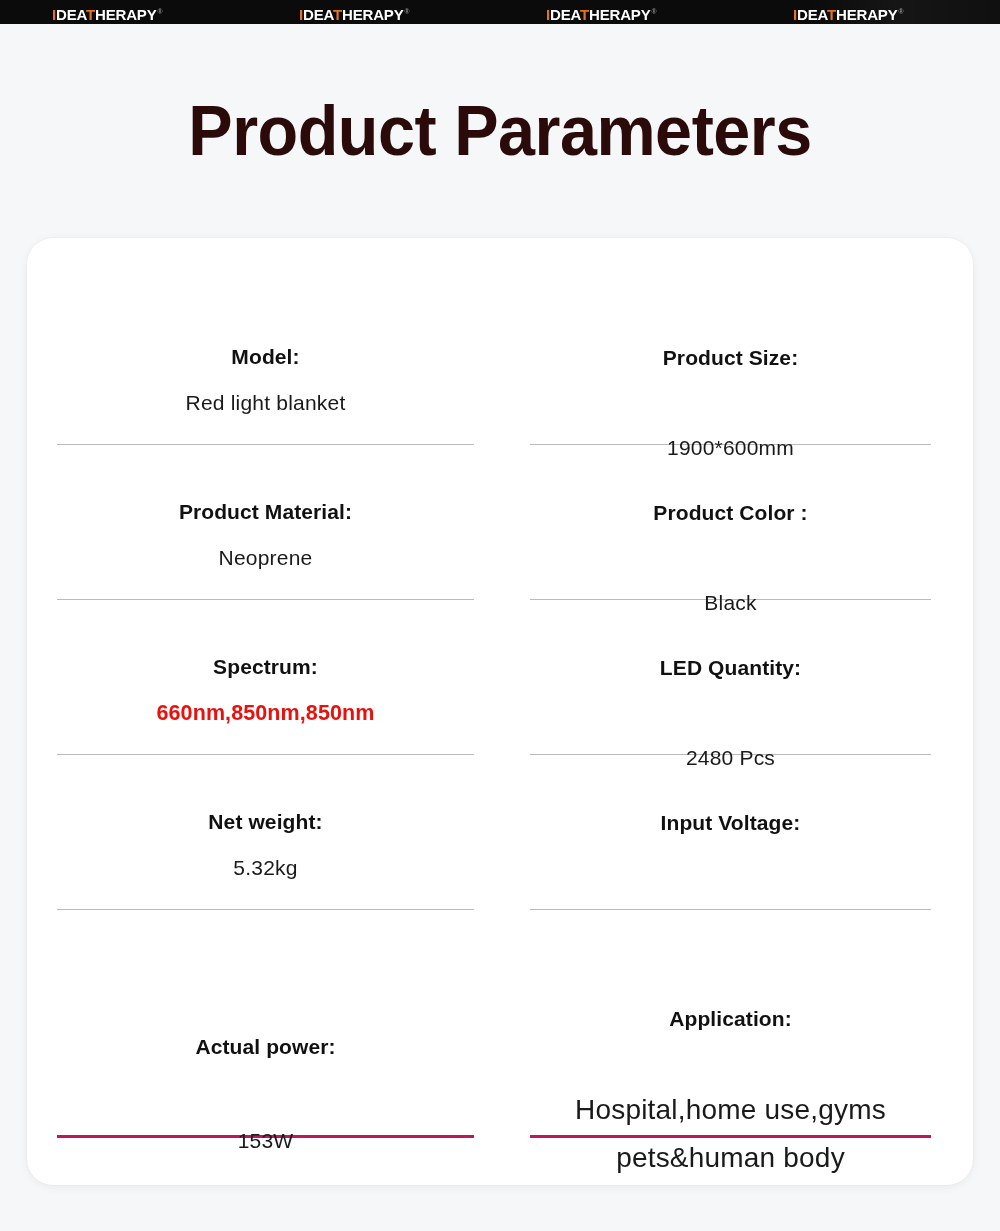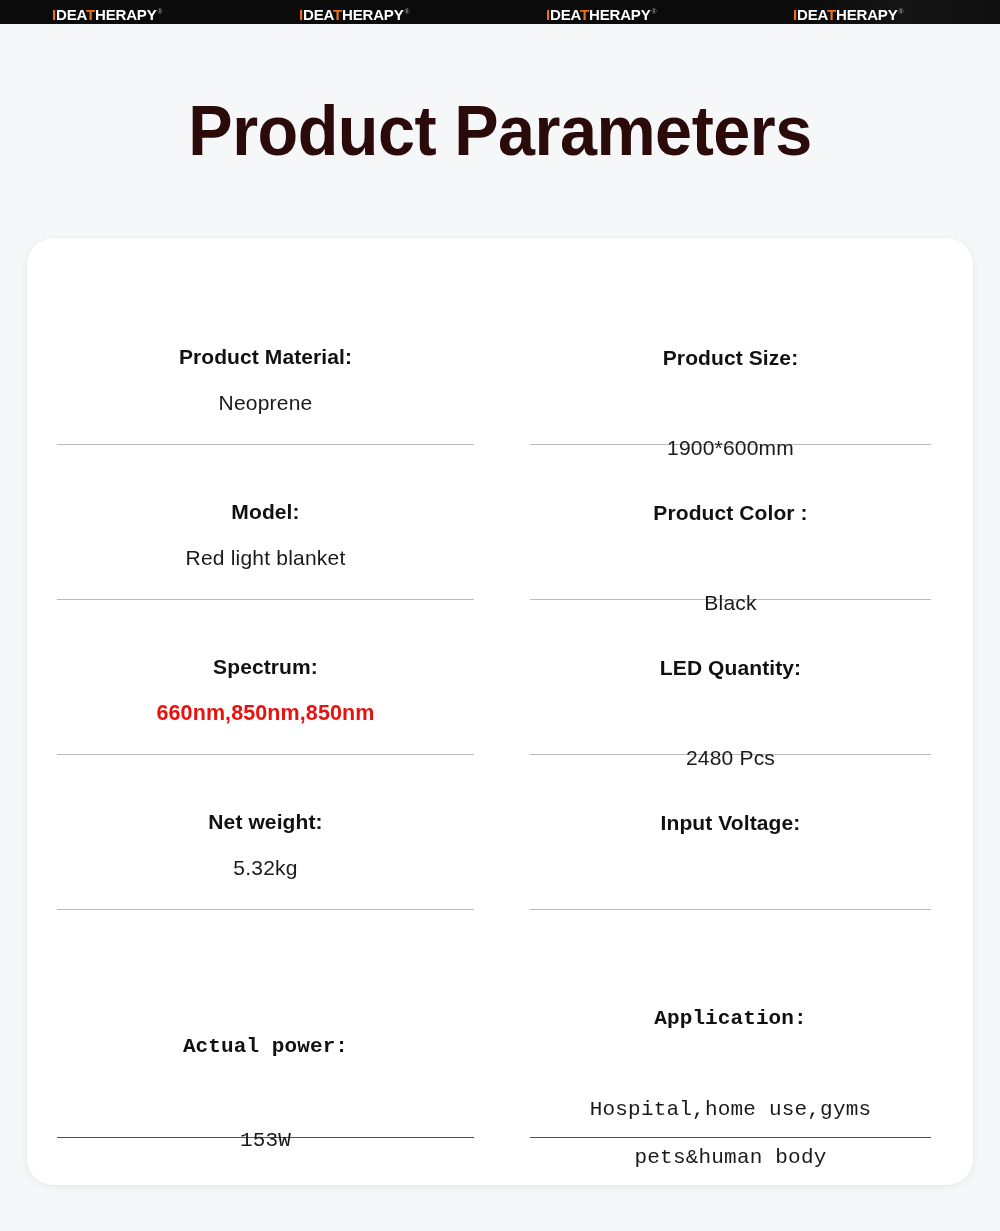--- a/index.html
+++ b/index.html
@@ -116,21 +116,21 @@
   .col-right { padding: 0 42px 0 30px; }
 
   .cell {
     box-sizing: border-box;
     display: flex;
     flex-direction: column;
     align-items: center;
     justify-content: flex-start;
     border-bottom: 1px solid #b9bbbd;
   }
-  .cell.last { border-bottom: 1px solid #be185d; font-family: Liberation Mono, monospace; }
+  .cell.last { border-bottom: 3px solid #be185d; }
 
   .cell .label {
     color: #111111;
     font-weight: 700;
     font-size: 21px;
     line-height: 26px;
     letter-spacing: 0.1px;
     text-align: center;
   }
   .cell .value {
@@ -146,21 +146,21 @@
     font-weight: 700;
     font-size: 21.5px;
     letter-spacing: 0.1px;
   }
   .cell .value-lines {
     text-align: center;
   }
   .cell .value-lines .vline {
     color: #1a1a1a;
     font-weight: 400;
-    font-size: 21px;
+    font-size: 28px;
     line-height: 48px;
     letter-spacing: 0.2px;
     display: block;
     text-align: center;
   }
 
   
   .col-left  .cell { height: 155px; padding-top: 54px; }
   .col-left  .cell .value { margin-top: 18px; }
 
@@ -201,28 +201,28 @@
 </div>
 
 <div class="page-title">Product Parameters</div>
 
 <div class="params-card">
   <div class="grid">
 
     <div class="col col-left">
       <div class="spacer-top"></div>
 
+      <div class="cell r1">
+        <div class="label">Model:</div>
+        <div class="value">Red light blanket</div>
+      </div>
+
       <div class="cell r2">
         <div class="label">Product Material:</div>
         <div class="value">Neoprene</div>
-      </div>
-
-      <div class="cell r1">
-        <div class="label">Model:</div>
-        <div class="value">Red light blanket</div>
       </div>
 
       <div class="cell r3">
         <div class="label">Spectrum:</div>
         <div class="value accent">660nm,850nm,850nm</div>
       </div>
 
       <div class="cell r4">
         <div class="label">Net weight:</div>
         <div class="value">5.32kg</div>

